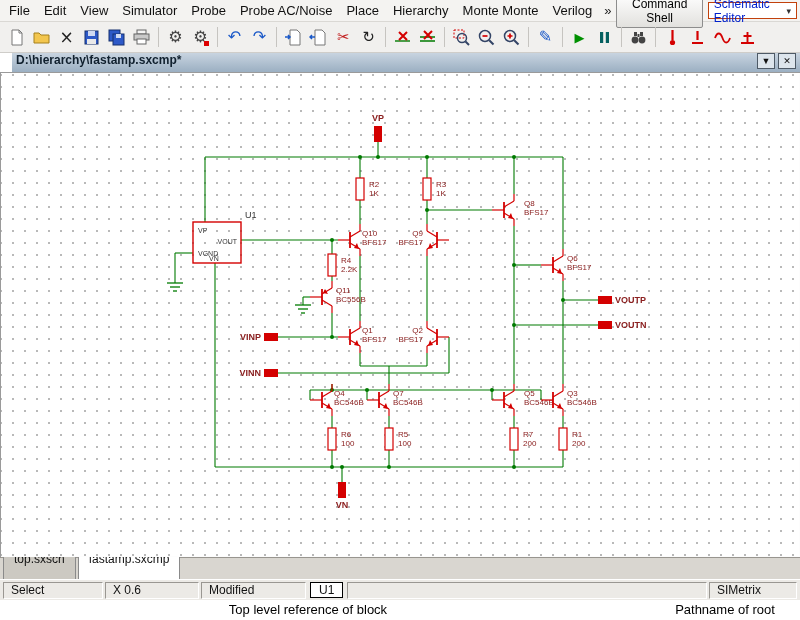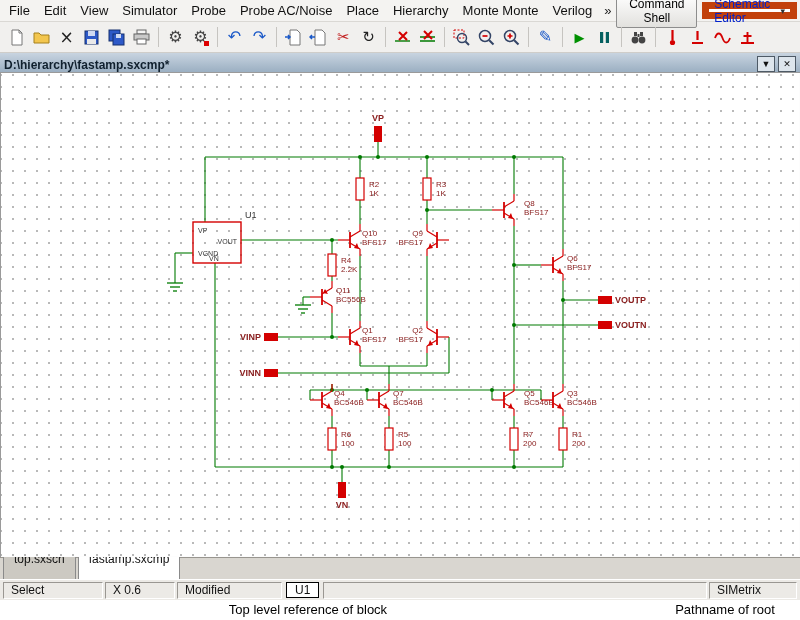--- a/index.html
+++ b/index.html
@@ -5,30 +5,30 @@
   html,body{margin:0;padding:0;}
   body{width:800px;height:620px;position:relative;overflow:hidden;background:#fff;
        font-family:"Liberation Sans",sans-serif;-webkit-font-smoothing:antialiased;}
   
   .menubar{height:22px;background:#f4f3f1;border-bottom:1px solid #dad8d4;display:flex;align-items:center;font-size:13px;padding-left:2px;box-sizing:border-box;}
   .mitems{display:flex;align-items:center;text-align:right;}
   .mitem{padding:2px 7px;color:#111;cursor:default;white-space:nowrap;}
   .moverflow{padding:0 5px;color:#222;}
   .mspacer{flex:1;}
   .cmdshell{font:12px "Liberation Sans",sans-serif;border:1px solid #8d8d8d;border-radius:2px;background:linear-gradient(#fefefe,#e2e1de);padding:1px 9px;height:34px;margin-right:5px;box-sizing:border-box;}
-  .editorsel{display:inline-flex;align-items:center;gap:4px;border:7px solid #c2410c;background:#fff;color:#0020cc;font-size:12px;padding:0 5px;height:17px;margin-right:3px;box-sizing:border-box;}
+  .editorsel{display:inline-flex;align-items:center;gap:4px;border:1px solid #c2410c;background:#fff;color:#0020cc;font-size:12px;padding:0 5px;height:17px;margin-right:3px;box-sizing:border-box;}
   .selarrow{color:#333;font-size:9px;}
   
   .toolbar{height:31px;background:#f1f0ee;border-bottom:1px solid #cfcdc9;display:flex;align-items:center;padding-left:4px;box-sizing:border-box;}
   .tb{width:23px;height:23px;display:flex;align-items:center;justify-content:center;position:relative;border:1px solid transparent;border-radius:2px;}
   .tsep{width:1px;height:20px;background:#c6c4c0;margin:0 4px;}
   .uico{font-family:"DejaVu Sans",sans-serif;line-height:1;display:block;}
   .reddot{position:absolute;right:3px;bottom:3px;width:5px;height:5px;background:#d00;}
   
-  .titlebar{height:19px;background:linear-gradient(#c8d4e0,#9bafc2);display:flex;align-items:flex-end;padding:0 4px;box-sizing:border-box;}
+  .titlebar{height:19px;background:linear-gradient(#c8d4e0,#9bafc2);display:flex;align-items:flex-start;padding:0 4px;box-sizing:border-box;margin-left:12px;}
   .doctitle{font-weight:bold;font-size:12px;color:#10202e;}
   .tbtns{margin-left:auto;display:flex;gap:3px;}
   .tbtn{width:16px;height:14px;background:#dde5ec;border:1px solid #4e5a66;font-size:9px;color:#111;display:flex;align-items:center;justify-content:center;cursor:default;}
   
   .canvas{position:relative;height:485px;background:#fff;box-sizing:border-box;
     box-shadow:inset 1px 1px 0 #9a9a9a, inset -1px -1px 0 #fdfdfd;
     background-image:radial-gradient(circle,#b9b9b9 0.8px,transparent 1.15px);
     background-size:12px 12px;background-position:7px 9px;}
   .sch{position:absolute;left:0;top:0;}
   .sch text{font-family:"Liberation Sans",sans-serif;}
@@ -36,21 +36,21 @@
   .sch .plbl{font-size:9px;font-weight:bold;fill:#8b2020;}
   .sch .pin{font-size:7px;fill:#333;}
   .sch .blkref{font-size:9px;fill:#333;}
   
   .tabbar{height:22px;background:#d9d6d0;border-top:1px solid #98958f;display:flex;align-items:flex-end;padding-left:3px;box-sizing:border-box;}
   .tab{font-size:12px;color:#111;padding:2px 10px 13px;border:1px solid #8a8a8a;border-bottom:none;background:#ccc9c2;margin-right:2px;border-radius:2px 2px 0 0;white-space:nowrap;}
   .tab.active{background:#fff;}
   
   .statusbar{height:21px;background:#eceae6;border-top:1px solid #fff;display:flex;align-items:center;font-size:12px;color:#111;padding:0 2px;box-sizing:border-box;}
   .seg{height:17px;box-sizing:border-box;border:1px solid;border-color:#9a9792 #ffffff #ffffff #9a9792;display:flex;align-items:center;padding:0 7px;margin:0 1px;white-space:nowrap;}
-  .w100{width:100px;} .w70{width:70px;} .w105{width:105px;} .w88{width:88px;}
+  .w100{width:100px;} .w70{width:94px;} .w105{width:105px;} .w88{width:88px;}
   .grow{flex:1;}
   .refbox{border:1px solid #000;background:#fff;height:16px;box-sizing:border-box;display:flex;align-items:center;padding:0 8px;margin:0 3px;white-space:nowrap;}
   
   .captions{height:20px;position:relative;background:#fff;font-size:13px;color:#000;}
   .capleft{position:absolute;left:168px;width:280px;text-align:center;top:2px;}
   .capright{position:absolute;left:640px;width:170px;text-align:center;top:2px;}
 </style>
 </head>
 <body>
 

